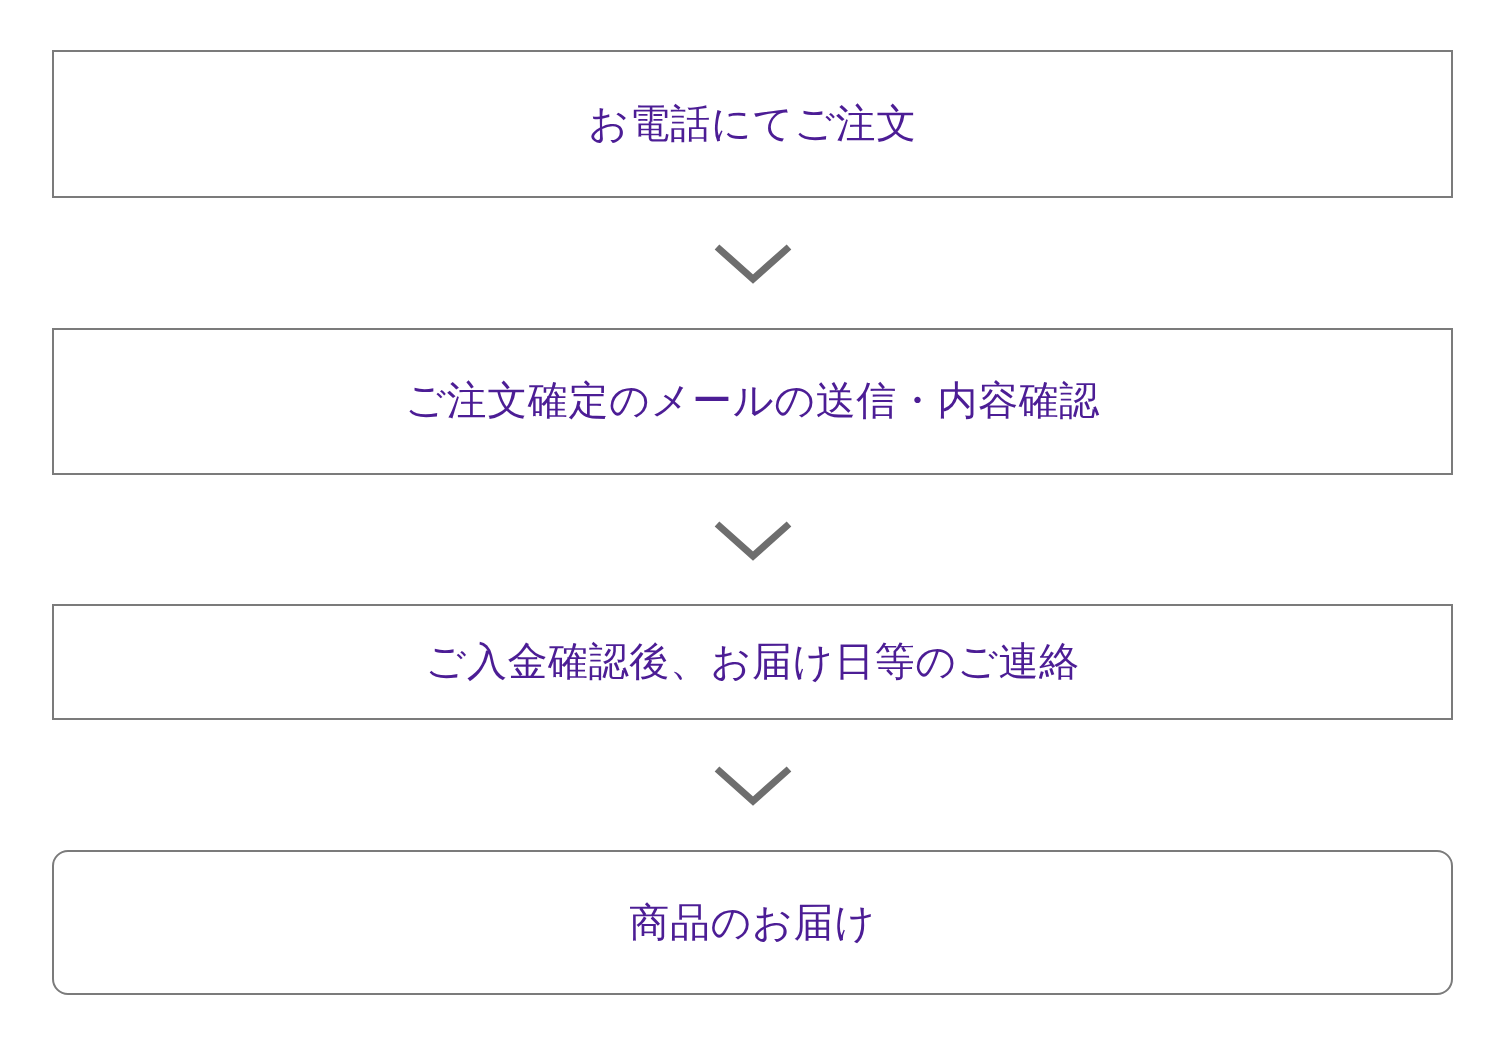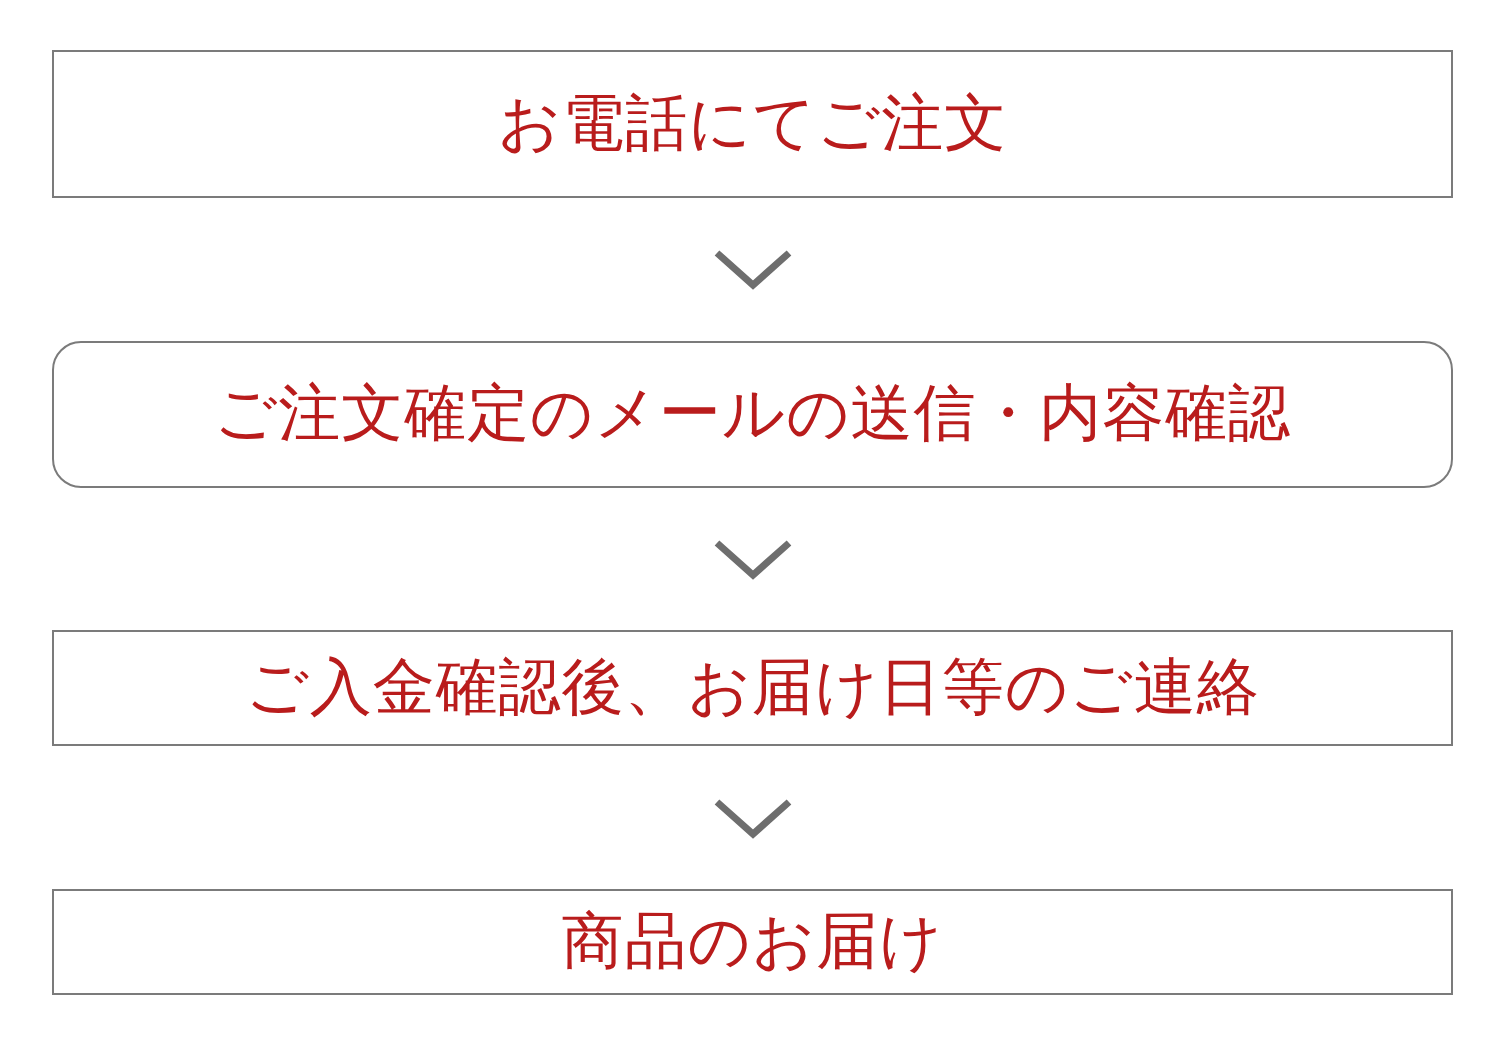--- a/index.html
+++ b/index.html
@@ -30,27 +30,27 @@
     box-sizing: border-box;
     border: 2px solid #7b7b7b;
     background: #ffffff;
     display: flex;
     align-items: center;
     justify-content: center;
     flex: 0 0 auto;
   }
 
   .step-box.h1 { height: 148px; }
-  .step-box.h2 { height: 147px; border-radius: 29px; }
+  .step-box.h2 { height: 147px; }
   .step-box.h3 { height: 116px; }
-  .step-box.h4 { height: 106px; }
+  .step-box.h4 { height: 145px; border-radius: 16px; }
 
   .step-label {
-    color: #b91c1c;
-    font-size: 62px;
+    color: #4c1d95;
+    font-size: 40px;
     line-height: 1;
     letter-spacing: 0.015em;
     white-space: nowrap;
     font-weight: 400;
     text-align: center;
     transform: translateY(-1px);
   }
 
   .connector {
     flex: 1 1 auto;

